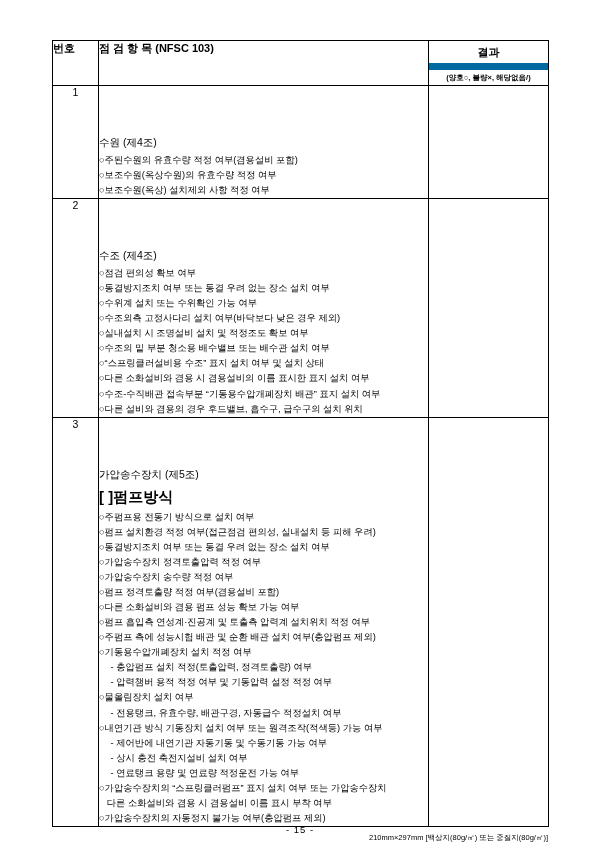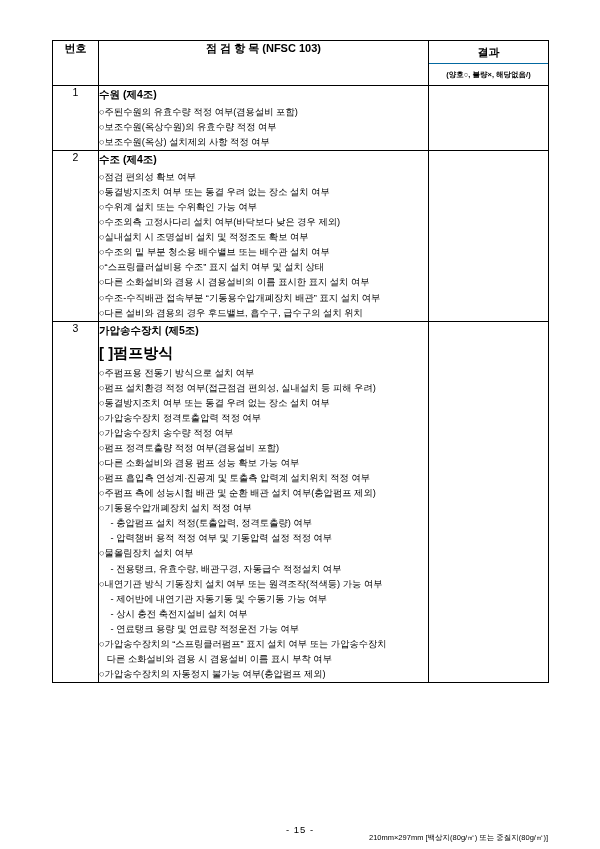--- a/index.html
+++ b/index.html
@@ -50,39 +50,39 @@
   table.checklist td, table.checklist th {
     border: 1px solid #000;
     vertical-align: top;
     padding: 0;
   }
   .col-no { width: 46px; }
   .col-item { width: 330px; }
   .col-result { width: 120px; }
 
   .th-no, .th-item {
-    text-align: center;
+    text-align: left;
     vertical-align: middle;
     font-size: 11px;
     font-weight: bold;
     height: 44px;
   }
   .th-result-wrap {
     display: flex;
     flex-direction: column;
     height: 44px;
   }
   .th-result-top {
     flex: 0 0 22px;
     display: flex;
     align-items: center;
     justify-content: center;
     font-size: 11px;
     font-weight: bold;
-    border-bottom: 1px solid #0369a1;
+    border-bottom: 7px solid #0369a1;
     text-align: center;
   }
   .th-result-bot {
     flex: 1;
     display: flex;
     align-items: center;
     justify-content: center;
     font-size: 7.5px;
     font-weight: bold;
   }
@@ -92,22 +92,23 @@
     font-size: 10.5px;
   }
   .cell-item {
     padding: 5px 6px 7px 6px;
     font-size: 9.3px;
     line-height: 1.62;
     color: #000;
   }
   .grp-title {
     font-size: 10.5px;
-    font-weight: bold;
+    font-weight: normal;
     margin-bottom: 2px;
+    margin-top: 48px;
   }
   .sub-title {
     font-size: 15px;
     font-weight: bold;
     margin-bottom: 1px;
   }
   .line {
     white-space: pre-wrap;
   }
   .indent1 {

